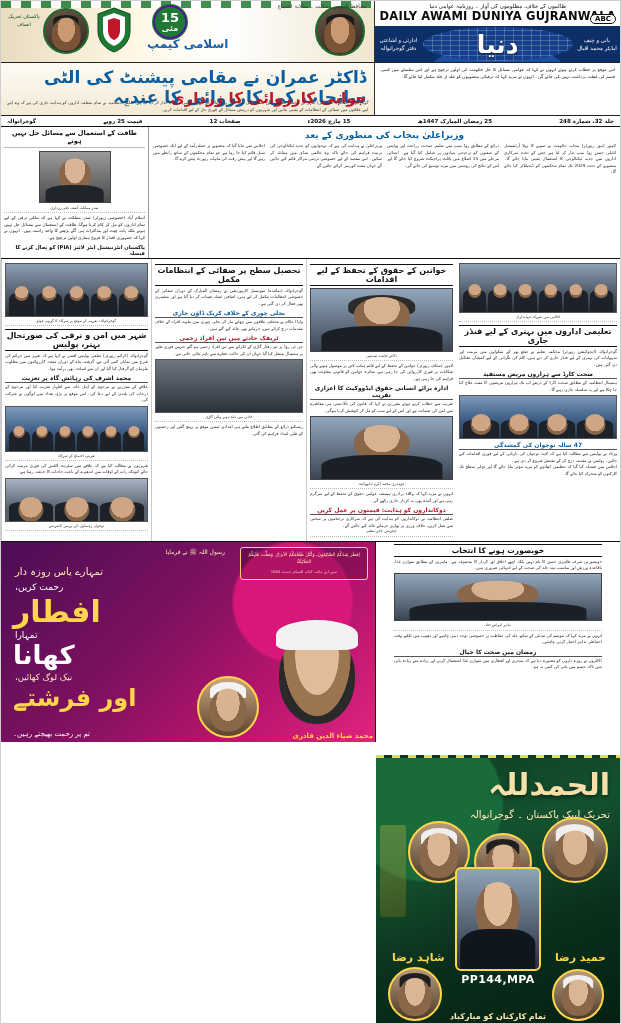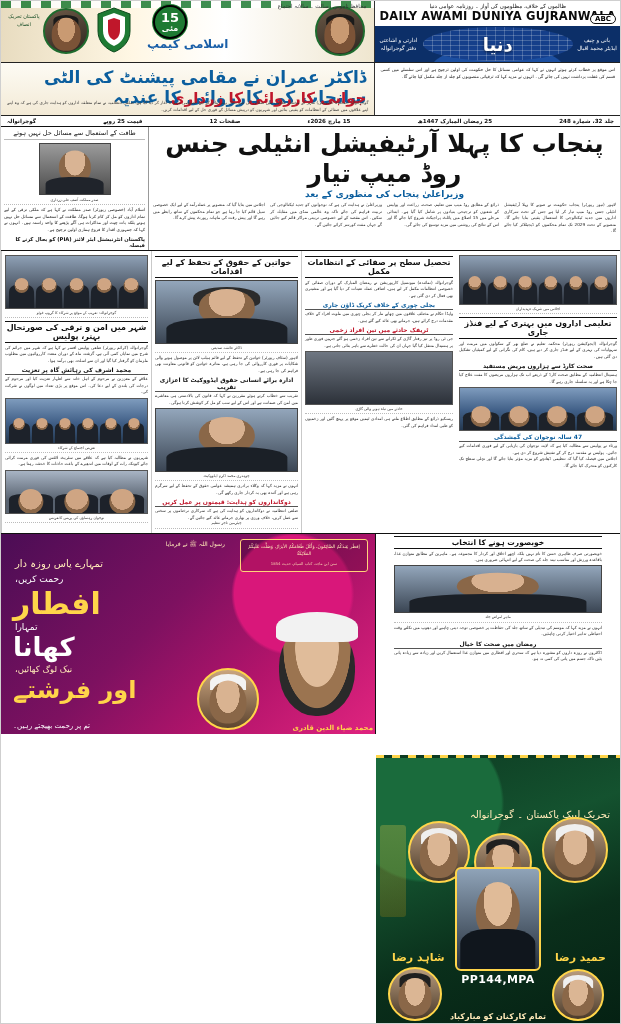--- a/index.html
+++ b/index.html
@@ -68,21 +68,21 @@
     text-shadow: 0 1px 0 #fff;
   }
   .mh-sub-urdu {
     position:absolute; right:146px; top:36px;
     font-size:12px; font-weight:bold; color:#1a5fa8;
   }
   .badge-15 {
     position:absolute; left:152px; top:4px; width:34px; height:34px; border-radius:50%;
     background:#1e7a33; color:#fff; font-size:8px; font-weight:bold;
     display:flex; flex-direction:column; align-items:center; justify-content:center;
-    line-height:1.05; border:2px solid #000000; box-shadow:0 0 0 1px #1e7a33;
+    line-height:1.05; border:2px solid #4c1d95; box-shadow:0 0 0 1px #1e7a33;
   }
   .badge-15 b { font-size:13px; }
   .mh-small-left {
     position:absolute; left:6px; top:12px; width:34px;
     font-size:5px; color:#114a22; text-align:center; line-height:1.5;
   }
   .mh-tag {
     position:absolute; right:8px; top:2px; font-size:5.5px; color:#333;
   }
   .mh-right {
@@ -108,21 +108,21 @@
   .dunya-globe {
     position:absolute; left:50%; top:50%; transform:translate(-50%,-50%);
     width:150px; height:34px; border-radius:50%;
     background:
       repeating-linear-gradient(0deg, rgba(255,255,255,.22) 0 1px, transparent 1px 5px),
       repeating-linear-gradient(90deg, rgba(255,255,255,.22) 0 1px, transparent 1px 9px),
       #16408c;
     opacity:.95;
   }
   .dunya-text {
-    position:relative; font-size:18px; font-weight:bold; color:#fff;
+    position:relative; font-size:25px; font-weight:bold; color:#fff;
     text-shadow: 0 1px 3px #00000099;
   }
   .dunya-side {
     position:absolute; font-size:5.5px; color:#fff; top:50%; transform:translateY(-50%);
     line-height:1.5; text-align:center; width:40px;
   }
   .dunya-side.l { left:3px; } .dunya-side.r { right:3px; }
 
   
   .adstrip {
@@ -157,21 +157,21 @@
     font-size:5.6px; padding:2px 6px; border-bottom:1.6px solid #111;
     direction:rtl; background:#fff; color:#111; font-weight:bold;
   }
 
   
   .headzone { display:flex; border-bottom:1.4px solid #111; }
   .hz-left {
     width:148px; border-right:1px solid #999; padding:2px 3px;
   }
   .hz-left .kicker {
-    font-size:6.5px; font-weight:normal; text-align:center; color:#111;
+    font-size:6.5px; font-weight:bold; text-align:center; color:#111;
     border-bottom:1px solid #bbb; padding-bottom:2px; direction:rtl;
   }
   .portrait {
     margin:3px auto; width:72px; height:52px; border:1px solid #444;
     background:linear-gradient(180deg,#9b9b9b,#4a4a4a); position:relative; overflow:hidden;
   }
   .portrait .head {
     position:absolute; left:50%; top:46%; transform:translate(-50%,-50%);
     width:46%; height:66%; border-radius:50% 50% 44% 44%;
     background: radial-gradient(ellipse at 50% 32%, #d9b494 0 45%, #8a6748 46% 100%);
@@ -468,21 +468,20 @@
       <div class="portrait">
           <div class="head"></div>
           <div class="body"></div>
         </div>
       <div class="caption urdu">صدر مملکت آصف علی زرداری</div>
       <div class="col-txt urdu">اسلام آباد (خصوصی رپورٹر) صدر مملکت نے کہا ہے کہ ملکی ترقی کے لیے تمام اداروں کو مل کر کام کرنا ہوگا، طاقت کے استعمال سے مسائل حل نہیں ہوتے بلکہ بات چیت اور مذاکرات ہی آگے بڑھنے کا واحد راستہ ہیں۔ انہوں نے کہا کہ جمہوری اقدار کا فروغ ہماری اولین ترجیح ہے۔</div>
       <div class="pia urdu">پاکستان انٹرنیشنل ایئر لائنز (PIA) کو بحال کرنے کا فیصلہ</div>
     </div>
 
     <div class="hz-main">
-      <div class="main-head urdu">پنجاب کا پہلا آرٹیفیشل انٹیلی جنس روڈ میپ تیار</div>
       <div class="main-sub urdu">وزیراعلیٰ پنجاب کی منظوری کے بعد</div>
       <div class="lead-cols">
         <div class="c urdu">لاہور (نیوز رپورٹر) پنجاب حکومت نے صوبے کا پہلا آرٹیفیشل انٹیلی جنس روڈ میپ تیار کر لیا ہے جس کے تحت سرکاری اداروں میں جدید ٹیکنالوجی کا استعمال یقینی بنایا جائے گا۔ منصوبے کے تحت 2029 تک تمام محکموں کو ڈیجیٹلائز کیا جائے گا۔</div>
         <div class="c urdu">ذرائع کے مطابق روڈ میپ میں تعلیم، صحت، زراعت اور پولیس کے شعبوں کو ترجیحی بنیادوں پر شامل کیا گیا ہے۔ ابتدائی مرحلے میں 15 اضلاع میں پائلٹ پراجیکٹ شروع کیا جائے گا اور اس کے نتائج کی روشنی میں مزید توسیع کی جائے گی۔</div>
         <div class="c urdu">وزیراعلیٰ نے ہدایت کی ہے کہ نوجوانوں کو جدید ٹیکنالوجی کی تربیت فراہم کی جائے تاکہ وہ عالمی منڈی میں مقابلہ کر سکیں۔ اس مقصد کے لیے خصوصی تربیتی مراکز قائم کیے جائیں گے جہاں مفت کورسز کرائے جائیں گے۔</div>
         <div class="c urdu">اجلاس میں بتایا گیا کہ منصوبے پر عملدرآمد کے لیے ایک خصوصی سیل قائم کیا جا رہا ہے جو تمام محکموں کے ساتھ رابطے میں رہے گا اور پیش رفت کی ماہانہ رپورٹ پیش کرے گا۔</div>
       </div>
     </div>
   </div>
 
@@ -516,54 +515,54 @@
       <div class="caption urdu">تعزیتی اجتماع کے شرکاء</div>
       <div class="body-txt">شہریوں نے مطالبہ کیا ہے کہ علاقے میں سٹریٹ لائٹس کی فوری مرمت کرائی جائے کیونکہ رات کے اوقات میں اندھیرے کے باعث حادثات کا خدشہ رہتا ہے۔</div>
       <div class="photo ph-people" style="height:44px">
         <div class="figs">
             <span class="fig"></span>
             <span class="fig"></span>
             <span class="fig"></span>
           </div>
       </div>
       <div class="caption urdu">نوجوان رہنماؤں کی پریس کانفرنس</div>
-    </div>
-
-    <div class="col c-c">
-      <div class="sec-head urdu">خواتین کے حقوق کے تحفظ کے لیے اقدامات</div>
-      <div class="solo-portrait">
-          <div class="scarf"></div>
-          <div class="head"></div>
-          <div class="suit"></div>
-        </div>
-      <div class="caption urdu">ڈاکٹر عائشہ صدیقی</div>
-      <div class="body-txt">لاہور (سٹاف رپورٹر) خواتین کے تحفظ کے لیے قائم ہیلپ لائن پر موصول ہونے والی شکایات پر فوری کارروائی کی جا رہی ہے، متاثرہ خواتین کو قانونی معاونت بھی فراہم کی جا رہی ہے۔</div>
-      <div class="mini-head urdu">ادارہ برائے انسانی حقوق ایڈووکیٹ کا اعزازی تقریب</div>
-      <div class="body-txt">تقریب سے خطاب کرتے ہوئے مقررین نے کہا کہ قانون کی بالادستی ہی معاشرے میں امن کی ضمانت ہے اور اس کے لیے سب کو مل کر کوشش کرنا ہوگی۔</div>
-      <div class="solo-portrait">
-          <div class="head"></div>
-          <div class="suit"></div>
-        </div>
-      <div class="caption urdu">چوہدری محمد اکرم ایڈووکیٹ</div>
-      <div class="body-txt">انہوں نے مزید کہا کہ وکلاء برادری ہمیشہ عوامی حقوق کے تحفظ کے لیے سرگرم رہی ہے اور آئندہ بھی یہ کردار جاری رکھے گی۔</div>
-      <div class="mini-head red urdu">دوکانداروں کو ہدایت: قیمتوں پر عمل کریں</div>
-      <div class="body-txt">ضلعی انتظامیہ نے دوکانداروں کو ہدایت کی ہے کہ سرکاری نرخناموں پر سختی سے عمل کریں، خلاف ورزی پر بھاری جرمانے عائد کیے جائیں گے۔</div>
-      <div class="caption urdu">چیئرمین تاجر تنظیم</div>
     </div>
 
     <div class="col c-b">
       <div class="sec-head urdu">تحصیل سطح پر صفائی کے انتظامات مکمل</div>
       <div class="body-txt">گوجرانوالہ (نمائندہ) میونسپل کارپوریشن نے رمضان المبارک کے دوران صفائی کے خصوصی انتظامات مکمل کر لیے ہیں، اضافی عملہ تعینات کر دیا گیا ہے اور مشینری بھی فعال کر دی گئی ہے۔</div>
       <div class="mini-head blue urdu">بجلی چوری کے خلاف کریک ڈاؤن جاری</div>
       <div class="body-txt">واپڈا حکام نے مختلف علاقوں میں چھاپے مار کر بجلی چوری میں ملوث افراد کے خلاف مقدمات درج کرائے ہیں، جرمانے بھی عائد کیے گئے ہیں۔</div>
       <div class="mini-head red urdu">ٹریفک حادثے میں تین افراد زخمی</div>
       <div class="body-txt">جی ٹی روڈ پر تیز رفتار گاڑی کے ٹکرانے سے تین افراد زخمی ہو گئے جنہیں فوری طور پر ہسپتال منتقل کیا گیا جہاں ان کی حالت خطرے سے باہر بتائی جاتی ہے۔</div>
       <div class="photo ph-car" style="height:54px"></div>
       <div class="caption urdu">حادثے میں تباہ ہونے والی گاڑی</div>
       <div class="body-txt">ریسکیو ذرائع کے مطابق اطلاع ملتے ہی امدادی ٹیمیں موقع پر پہنچ گئیں اور زخمیوں کو طبی امداد فراہم کی گئی۔</div>
+    </div>
+
+    <div class="col c-c">
+      <div class="sec-head urdu">خواتین کے حقوق کے تحفظ کے لیے اقدامات</div>
+      <div class="solo-portrait">
+          <div class="scarf"></div>
+          <div class="head"></div>
+          <div class="suit"></div>
+        </div>
+      <div class="caption urdu">ڈاکٹر عائشہ صدیقی</div>
+      <div class="body-txt">لاہور (سٹاف رپورٹر) خواتین کے تحفظ کے لیے قائم ہیلپ لائن پر موصول ہونے والی شکایات پر فوری کارروائی کی جا رہی ہے، متاثرہ خواتین کو قانونی معاونت بھی فراہم کی جا رہی ہے۔</div>
+      <div class="mini-head urdu">ادارہ برائے انسانی حقوق ایڈووکیٹ کا اعزازی تقریب</div>
+      <div class="body-txt">تقریب سے خطاب کرتے ہوئے مقررین نے کہا کہ قانون کی بالادستی ہی معاشرے میں امن کی ضمانت ہے اور اس کے لیے سب کو مل کر کوشش کرنا ہوگی۔</div>
+      <div class="solo-portrait">
+          <div class="head"></div>
+          <div class="suit"></div>
+        </div>
+      <div class="caption urdu">چوہدری محمد اکرم ایڈووکیٹ</div>
+      <div class="body-txt">انہوں نے مزید کہا کہ وکلاء برادری ہمیشہ عوامی حقوق کے تحفظ کے لیے سرگرم رہی ہے اور آئندہ بھی یہ کردار جاری رکھے گی۔</div>
+      <div class="mini-head red urdu">دوکانداروں کو ہدایت: قیمتوں پر عمل کریں</div>
+      <div class="body-txt">ضلعی انتظامیہ نے دوکانداروں کو ہدایت کی ہے کہ سرکاری نرخناموں پر سختی سے عمل کریں، خلاف ورزی پر بھاری جرمانے عائد کیے جائیں گے۔</div>
+      <div class="caption urdu">چیئرمین تاجر تنظیم</div>
     </div>
 
     <div class="col c-d">
       <div class="photo ph-group" style="height:50px">
         <div class="figs">
             <span class="fig"></span>
             <span class="fig"></span>
             <span class="fig"></span>
             <span class="fig"></span>
             <span class="fig"></span>
@@ -630,20 +629,21 @@
         <div class="mini-head urdu">رمضان میں صحت کا خیال</div>
         <div class="body-txt">ڈاکٹروں نے روزہ داروں کو مشورہ دیا ہے کہ سحری اور افطاری میں متوازن غذا استعمال کریں اور زیادہ سے زیادہ پانی پئیں تاکہ جسم میں پانی کی کمی نہ ہو۔</div>
       </div>
     </div>
   </div>
 
   <div style="position:absolute; right:0; bottom:0; width:244px; height:268px;">
     <div class="poster-ad">
       <div class="toprule"></div>
       <div class="sideflag"></div>
+      <div class="calig urdu">الحمدللہ</div>
       <div class="subline urdu">تحریک لبیک پاکستان ۔ گوجرانوالہ</div>
       <div class="pf pf1">
           <div class="cap"></div>
           <div class="face"></div>
         </div>
       <div class="pf pf2 dark">
           <div class="cap"></div>
           <div class="face"></div>
         </div>
       <div class="pf pf3">

